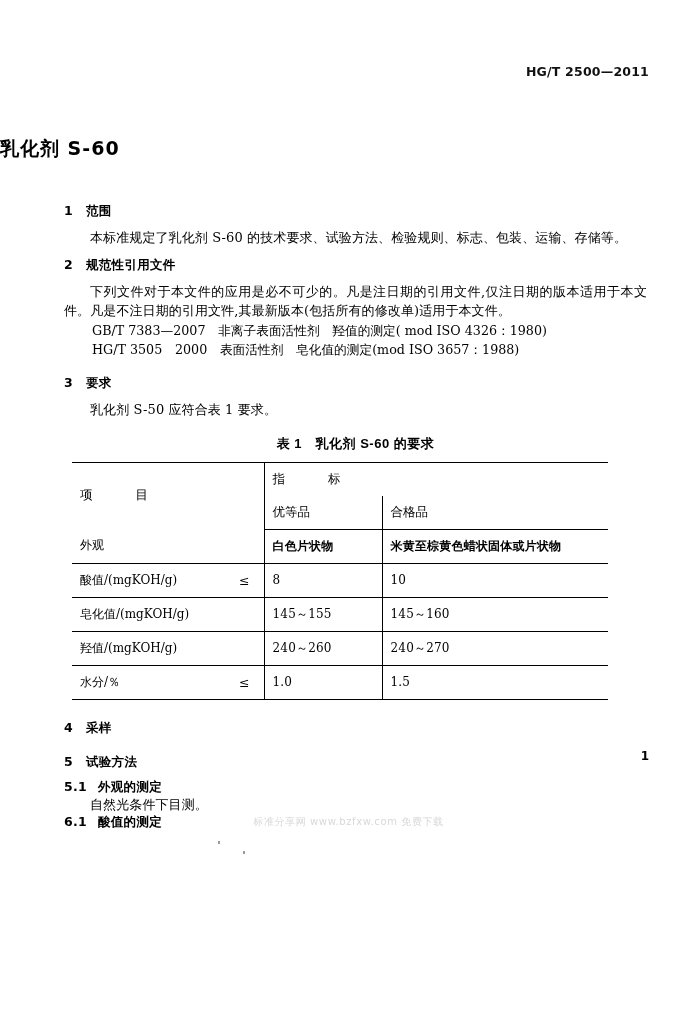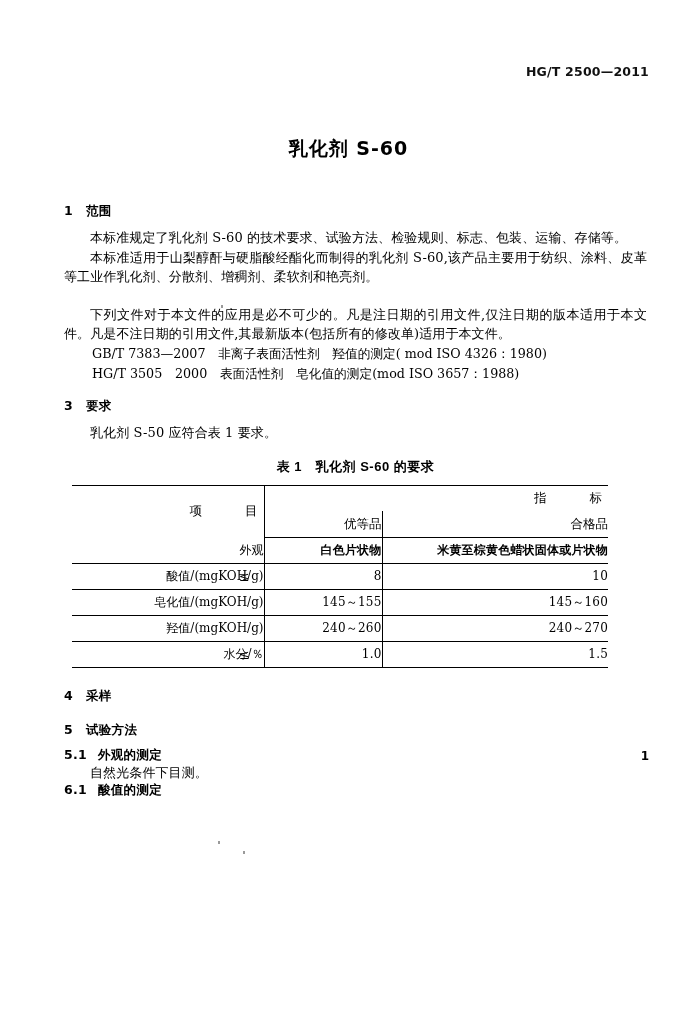--- a/index.html
+++ b/index.html
@@ -34,21 +34,21 @@
     letter-spacing: 0.2px;
     color: #111;
   }
 
   
   .doc-title {
     position: absolute;
     top: 136px;
     left: 0;
     width: 697px;
-    text-align: center;
+    text-align: left;
     font-family: "DejaVu Sans", "Liberation Sans", sans-serif;
     font-size: 19px;
     font-weight: bold;
     letter-spacing: 1px;
     color: #000;
   }
 
   
   .content {
     position: absolute;
@@ -113,23 +113,23 @@
     margin: 0;
   }
   table.req {
     border-collapse: collapse;
     width: 536px;
     margin: 9px 0 0 8px;
     font-size: 12px;
   }
   table.req td, table.req th {
     border: 0;
-    padding: 0;
+    padding: 8px;
     font-weight: normal;
-    text-align: right;
+    text-align: left;
     vertical-align: middle;
     height: 26px;
   }
   table.req .tb-top { border-top: 1.6px solid #000; }
   table.req .tb-bot { border-bottom: 1.6px solid #000; }
   table.req .hairline { border-bottom: 0.8px solid #000; }
   table.req .vl { border-left: 0.9px solid #000; }
 
   td.item-label {
     text-align: left;
@@ -201,24 +201,26 @@
 
   <div class="doc-title">乳化剂 S-60</div>
 
   <div class="content">
 
     <h2 class="sec">
       <span class="num">1</span><span>范围</span>
     </h2>
     <div class="gap-sm"></div>
     <p class="para">本标准规定了乳化剂 S-60 的技术要求、试验方法、检验规则、标志、包装、运输、存储等。</p>
-    <p class="para">本标准适用于山梨醇酐与硬脂酸经酯化而制得的乳化剂 S-60,该产品主要用于纺织、涂料、皮革等工业作乳化剂、分散剂、增稠剂、柔软剂和艳亮剂。</p>
-
-    <div class="gap-sm"></div>
-
+
+    <div class="gap-sm"></div>
+
+    <h2 class="sec">
+      <span class="num">2</span><span>规范性引用文件</span>
+    </h2>
     <div class="gap-sm"></div>
     <p class="para">下列文件对于本文件的应用是必不可少的。凡是注日期的引用文件,仅注日期的版本适用于本文件。凡是不注日期的引用文件,其最新版本(包括所有的修改单)适用于本文件。</p>
     <ul class="ref-list">
       <li>GB/T 7383—2007　非离子表面活性剂　羟值的测定( mod ISO 4326：1980)</li>
       <li>HG/T 3505　2000　表面活性剂　皂化值的测定(mod ISO 3657：1988)</li>
     </ul>
 
     <div class="gap-md"></div>
 
     <h2 class="sec">
@@ -311,14 +313,15 @@
     </h3>
 
   </div>
 
   <div class="page-number">1</div>
 
   <div class="dot-artifact" style="left:221px;top:305px;"></div>
   <div class="dot-artifact" style="left:218px;top:841px;"></div>
   <div class="dot-artifact" style="left:243px;top:851px;"></div>
 
+  <div class="watermark">标准分享网 www.bzfxw.com 免费下载</div>
 
 </div>
 
 </body></html>

